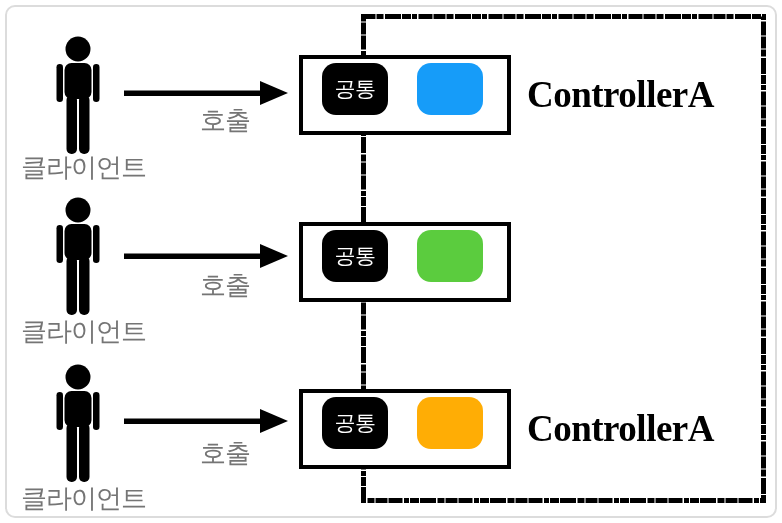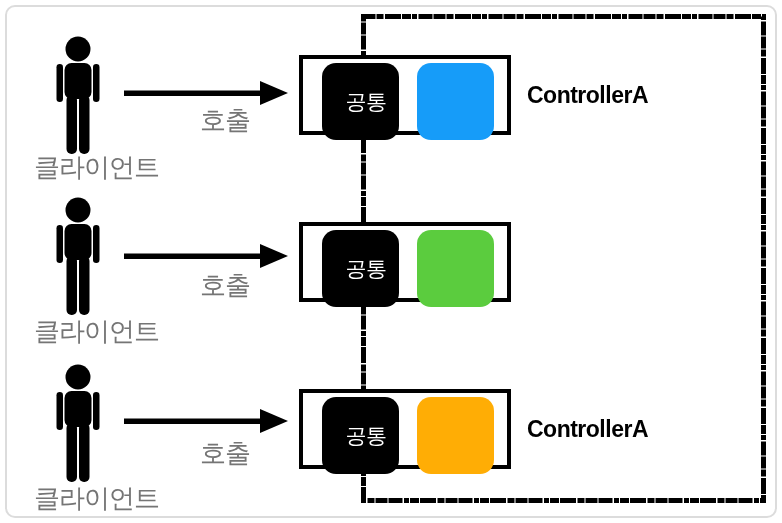--- a/index.html
+++ b/index.html
@@ -23,56 +23,55 @@
   }
   .person{
     position:absolute;left:46px;width:64px;height:118px;z-index:2;
   }
   .p1{top:36px}.p2{top:197px}.p3{top:364px}
   .client-label{
     position:absolute;left:6px;width:155px;
     text-align:center;
     font-size:26px;color:#757575;letter-spacing:-1px;
     z-index:2;
-    margin-left:13px;
   }
   .cl1{top:150px}.cl2{top:314px}.cl3{top:481px}
   .arrow{
     position:absolute;left:124px;width:164px;height:26px;z-index:2;
   }
   .a1{top:80px}.a2{top:243px}.a3{top:408px}
   .arrow-label{
     position:absolute;left:166px;width:84px;
     text-align:right;
     font-size:26px;color:#757575;letter-spacing:-1px;
     z-index:2;
   }
   .al1{top:103px}.al2{top:268px}.al3{top:436px}
   .controller-box{
     position:absolute;left:299px;width:204px;height:72px;
     background:#ffffff;border:4px solid #000;
     z-index:3;
   }
   .b1{top:55px}.b2{top:222px}.b3{top:389px}
   .chip{
-    position:absolute;top:4px;width:66px;height:77px;
+    position:absolute;top:4px;width:66px;height:52px;
     border-radius:14px;
-    padding-left:11px;
   }
   .chip.common{
     left:19px;background:#000;color:#fff;
     display:flex;align-items:center;justify-content:center;
     font-size:21px;letter-spacing:-0.5px;
   }
   .chip.module{left:114px;background:#999;}
   .controller-name{
     position:absolute;left:527px;width:240px;height:80px;
     line-height:80px;
-    font-size:23px;font-weight:700;color:#000;letter-spacing:-0.5px;
+    font-size:37px;font-weight:700;color:#000;letter-spacing:-0.5px;
     z-index:3;
+    font-family:Liberation Serif, serif;
   }
   .n1{top:55px}.n2{top:222px}.n3{top:389px}
 </style>
 </head>
 <body>
 
 <div class="stage">
 
   <div class="frame"></div>
 

